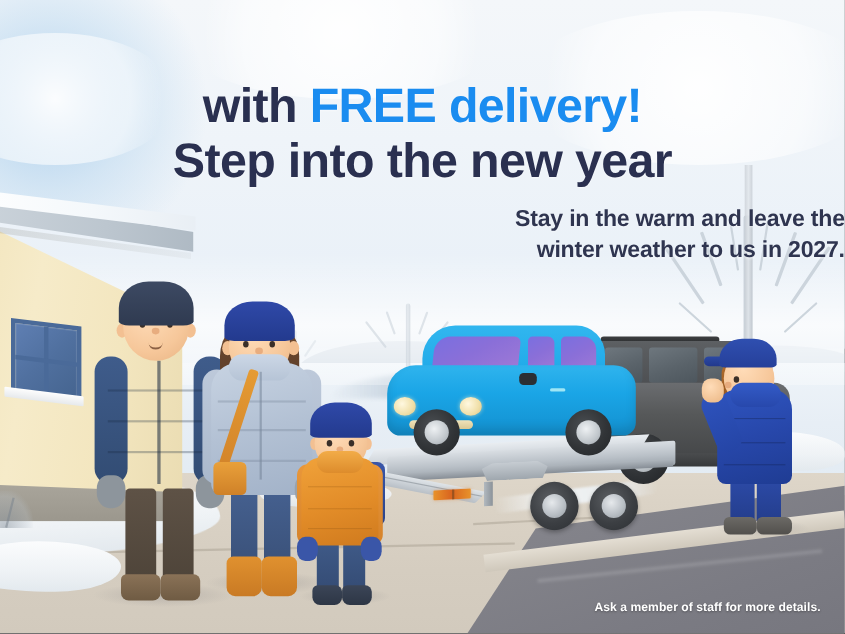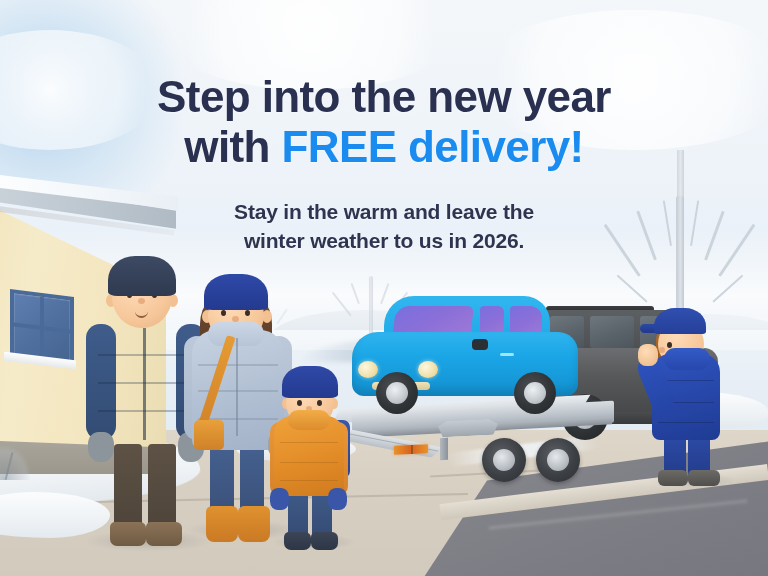--- a/index.html
+++ b/index.html
@@ -234,22 +234,22 @@
     display: block;
     font-size: 44px;
     line-height: 50px;
     font-weight: 700;
     letter-spacing: -.6px;
     color: #2a3050;
     text-shadow: 0 1px 2px rgba(255,255,255,.55);
   }
   .headline .accent { color: #1a8cf0; }
   .subhead {
-    position: absolute; left: 0; right: 0; top: 197px;
-    text-align: center;
+    position: absolute; left: 0; right: 0; top: 184px;
+    text-align: right;
     z-index: 40;
   }
   .subhead .sline {
     display: block;
     font-size: 21px;
     line-height: 29px;
     font-weight: 600;
     color: #2f3550;
     letter-spacing: -.2px;
     text-shadow: 0 1px 2px rgba(255,255,255,.5);
@@ -822,25 +822,26 @@
     <div class="torso"></div>
     <div class="collar"></div>
     <div class="quilt q1"></div>
     <div class="quilt q2"></div>
     <div class="quilt q3"></div>
     <div class="arm-l arm"></div>
     <div class="hand hand-l"></div>
   </div>
 
   <div class="headline">
+    <span class="line"><span>with </span><span class="accent">FREE delivery!</span></span>
     <span class="line">Step into the new year</span>
-    <span class="line"><span>with </span><span class="accent">FREE delivery!</span></span>
   </div>
 
   <div class="subhead">
     <span class="sline">Stay in the warm and leave the</span>
-    <span class="sline">winter weather to us in 2026.</span>
+    <span class="sline">winter weather to us in 2027.</span>
   </div>
 
   <div class="fineprint">
+    <span class="fline">Ask a member of staff for more details.</span>
   </div>
 
 </div>
 
 </body></html>

